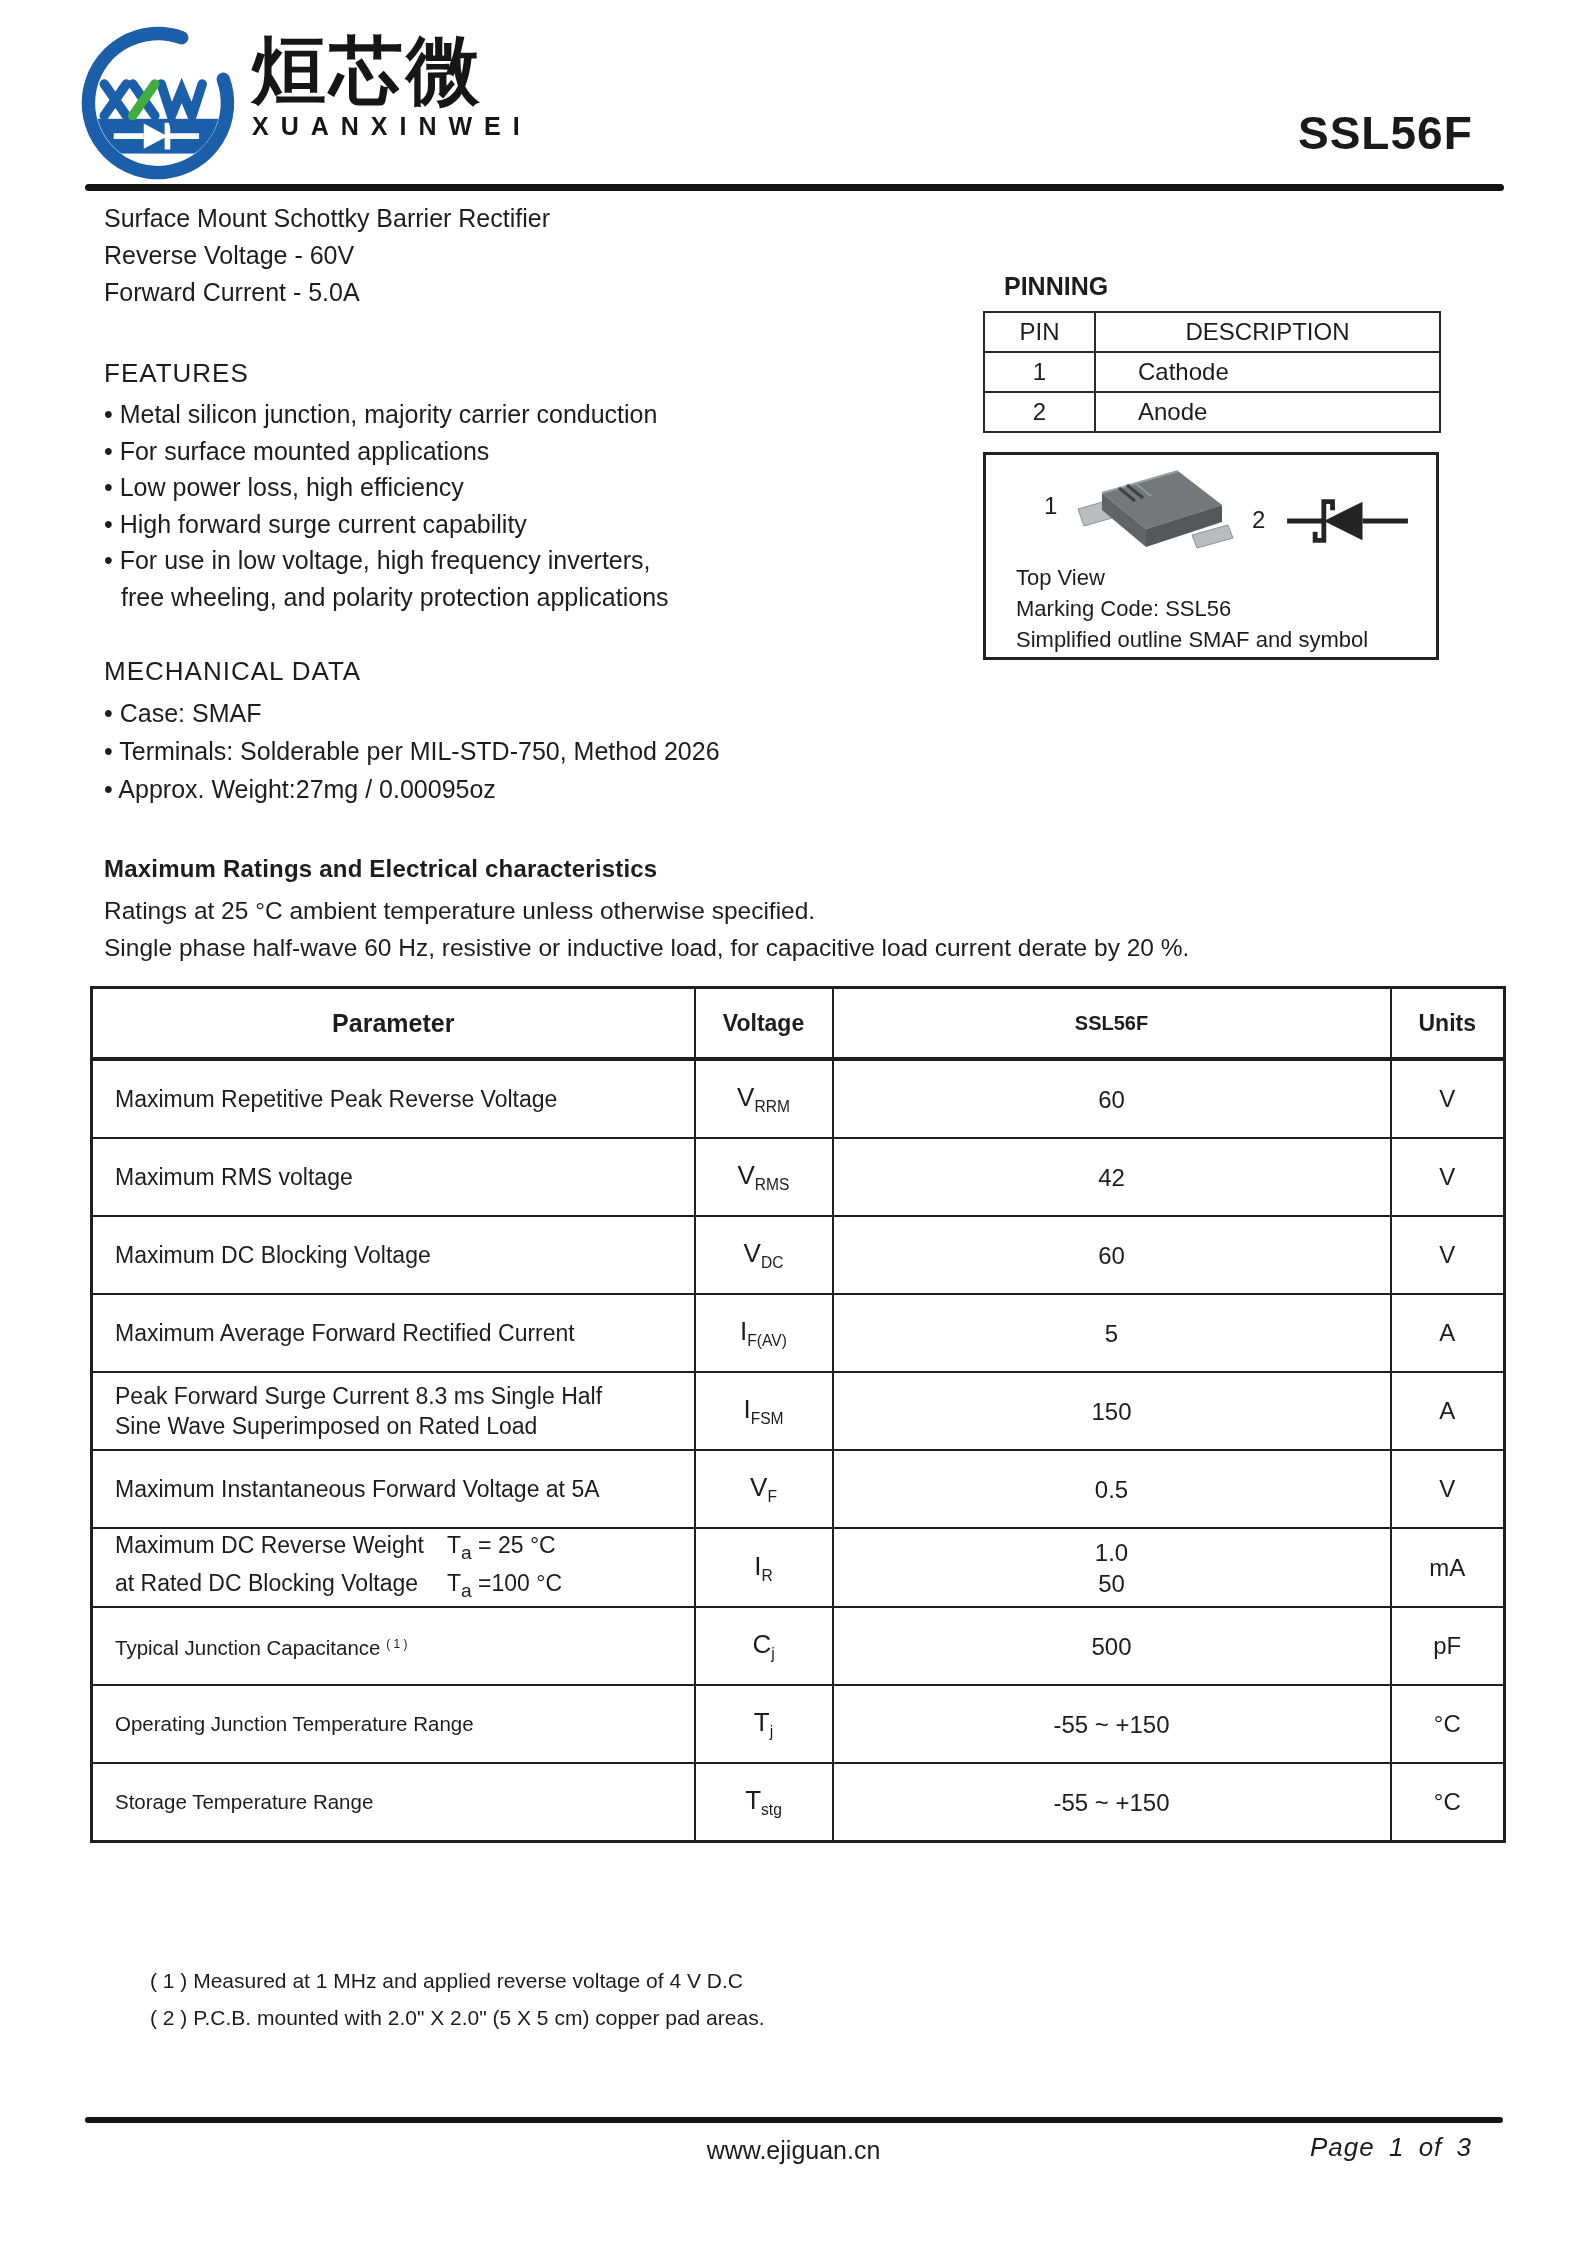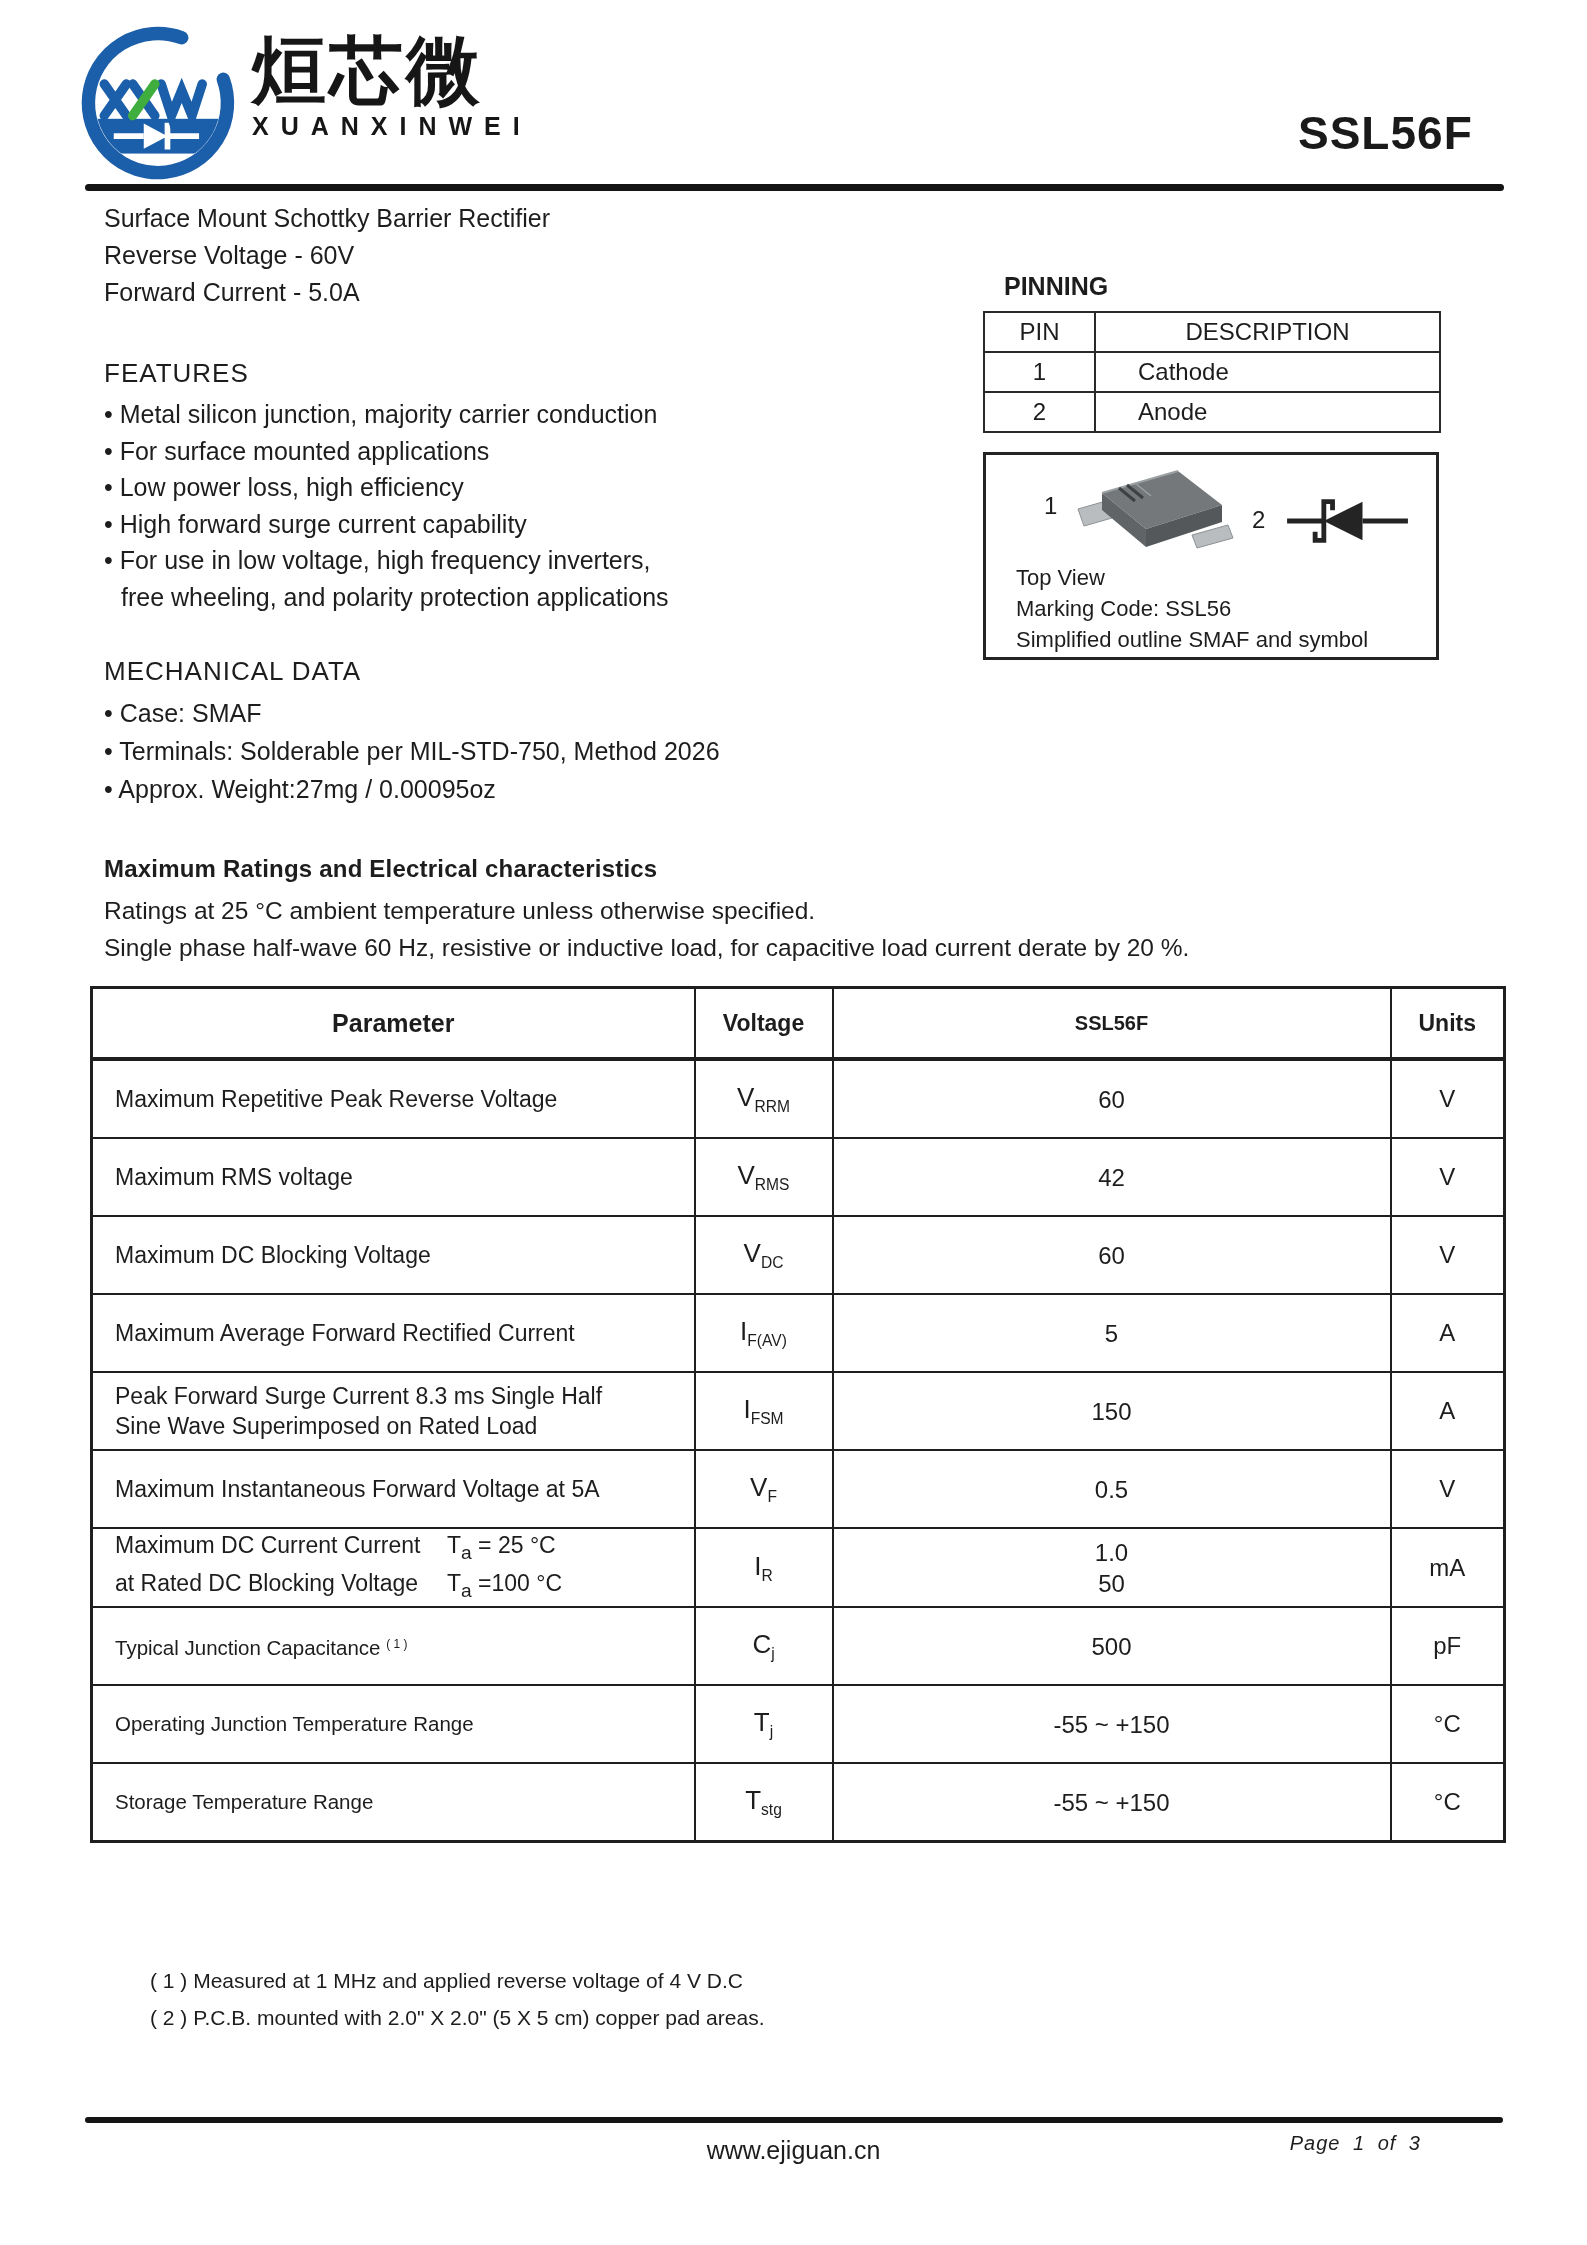--- a/index.html
+++ b/index.html
@@ -68,21 +68,21 @@
   td.c-symbol sub{font-size:60%;}
   td.c-param sup{font-size:58%;vertical-align:0.55em;}
   td.c-value{font-size:24px;}
   td.c-value div{line-height:31px;}
   td.c-units{font-size:24px;}
 
   
   #footnotes{left:118px;top:1962px;font-size:21px;line-height:37px;margin-left:32px;}
   #footer-rule{left:85px;top:2117px;width:1418px;height:6px;}
   #footer-site{left:0;top:2136px;width:1587px;text-align:center;font-size:25px;}
-  #footer-page{left:1121px;top:2132px;width:300px;text-align:right;font-size:20px;font-style:italic;word-spacing:6px;letter-spacing:1px;}
+  #footer-page{left:1172px;top:2132px;width:300px;text-align:right;font-size:26px;font-style:italic;word-spacing:6px;letter-spacing:1px;}
 </style>
 </head>
 <body>
 
 <svg id="logo" class="abs" viewBox="0 0 100 100">
   <defs>
       <clipPath id="lc">
         <circle cx="50" cy="50" r="39.5"></circle>
       </clipPath>
     </defs>
@@ -266,21 +266,21 @@
           <div class="param-line">Maximum Instantaneous Forward Voltage at 5A</div>
         </td>
         <td class="c-symbol">V<sub>F</sub></td>
         <td class="c-value">
           <div>0.5</div>
         </td>
         <td class="c-units">V</td>
       </tr>
       <tr>
         <td class="c-param">
-          <div class="param-line"><span class="pmain">Maximum DC Current Current</span><span class="pcond">T<sub>a</sub> = 25 °C</span></div>
+          <div class="param-line"><span class="pmain">Maximum DC Reverse Weight</span><span class="pcond">T<sub>a</sub> = 25 °C</span></div>
           <div class="param-line"><span class="pmain">at Rated DC Blocking Voltage</span><span class="pcond">T<sub>a</sub> =100 °C</span></div>
         </td>
         <td class="c-symbol">I<sub>R</sub></td>
         <td class="c-value">
           <div>1.0</div>
           <div>50</div>
         </td>
         <td class="c-units">mA</td>
       </tr>
       <tr>

